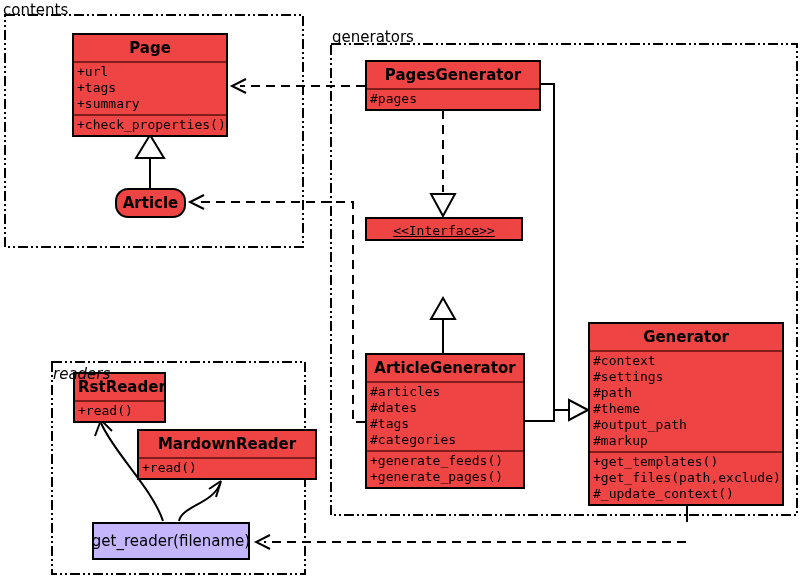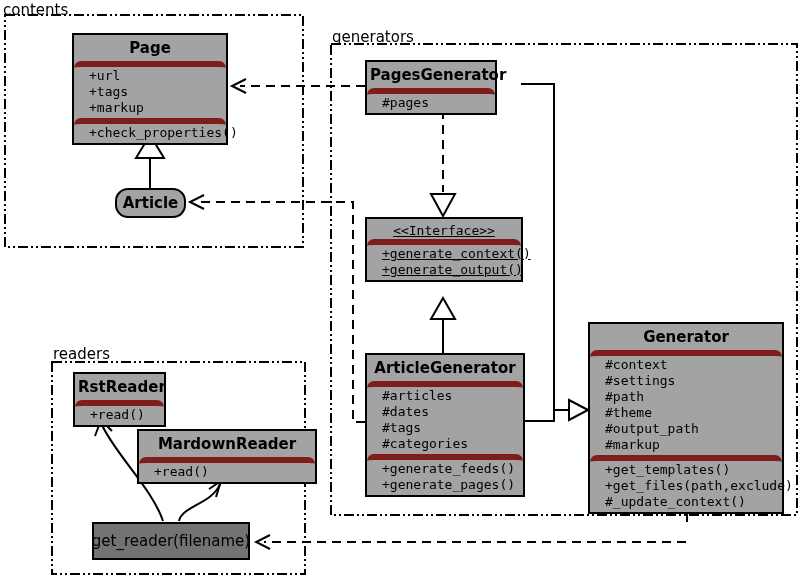--- a/index.html
+++ b/index.html
@@ -6,38 +6,38 @@
   #stage {
     position:relative; width:803px; height:579px; background:#ffffff;
     font-family:"DejaVu Sans", sans-serif; color:#000; overflow:hidden;
   }
   #wires { position:absolute; left:0; top:0; z-index:1; }
   .pkg-label {
     position:absolute; z-index:3; font:15px "DejaVu Sans", sans-serif;
     color:#000; background:transparent; padding:0 2px; white-space:nowrap;
   }
   .cbox {
-    position:absolute; z-index:2; background:#a3a3a3; border:2px solid #000;
+    position:absolute; z-index:2; background:#ef4444; border:2px solid #000;
     box-sizing:border-box;
   }
   .ctitle {
     text-align:center; font-weight:bold; font-size:15px; line-height:20px;
     padding:3px 3px; font-family:"DejaVu Sans", sans-serif; white-space:nowrap;
   }
   .stereo {
     text-align:center; font:13px "DejaVu Sans Mono", monospace; line-height:16px;
     padding-top:4px; white-space:nowrap;
   }
   .stereo + .ctitle { padding-top:0; }
-  .csec { border-top:6px solid #7f1d1d; padding:1px 15px 2px;border-radius:7px; }
+  .csec { border-top:2px solid #7f1d1d; padding:1px 3px 2px; }
   .mrow {
     font:13px "DejaVu Sans Mono", monospace; line-height:16px; white-space:nowrap;
   }
   .fnbox {
-    position:absolute; z-index:2; background:#737373; border:2px solid #000;
+    position:absolute; z-index:2; background:#c4b5fd; border:2px solid #000;
     box-sizing:border-box; display:flex; align-items:center; justify-content:center;
     font:15px "DejaVu Sans", sans-serif; white-space:nowrap;
   }
 </style>
 </head>
 <body>
 
 <div id="stage">
 
   <svg id="wires" width="803" height="579" viewBox="0 0 803 579">
@@ -91,51 +91,47 @@
 
     <g stroke="#000" stroke-width="2" fill="none">
       <path d="M 179 521 C 182 506 212 504 220 484"></path>
       <path d="M 221 481 L 209 489"></path>
       <path d="M 221 481 L 216 497"></path>
     </g>
   </svg>
 
   <div class="pkg-label" style="left:1px; top:1px;">contents</div>
   <div class="pkg-label" style="left:330px; top:28px;">generators</div>
-  <div class="pkg-label" style="left:51px; top:345px;">readers</div>
+  <div class="pkg-label" style="left:51px; top:365px;font-style:italic;">readers</div>
 
   <div class="cbox" style="left:72px; top:33px; width:156px;">
     <div class="ctitle">Page</div>
     <div class="csec">
       <div class="mrow">+url</div>
       <div class="mrow">+tags</div>
-      <div class="mrow">+markup</div>
+      <div class="mrow">+summary</div>
     </div>
     <div class="csec">
       <div class="mrow">+check_properties()</div>
     </div>
   </div>
 
   <div class="cbox" style="left:115px; top:188px; width:71px;border-radius:13px;">
     <div class="ctitle">Article</div>
   </div>
 
-  <div class="cbox" style="left:365px; top:60px; width:132px;">
+  <div class="cbox" style="left:365px; top:60px; width:176px;">
     <div class="ctitle">PagesGenerator</div>
     <div class="csec">
       <div class="mrow">#pages</div>
     </div>
   </div>
 
   <div class="cbox" style="left:365px; top:217px; width:158px;text-decoration:underline;">
     <div class="stereo">&lt;&lt;Interface&gt;&gt;</div>
-    <div class="csec">
-      <div class="mrow">+generate_context()</div>
-      <div class="mrow">+generate_output()</div>
-    </div>
   </div>
 
   <div class="cbox" style="left:588px; top:322px; width:196px;">
     <div class="ctitle">Generator</div>
     <div class="csec">
       <div class="mrow">#context</div>
       <div class="mrow">#settings</div>
       <div class="mrow">#path</div>
       <div class="mrow">#theme</div>
       <div class="mrow">#output_path</div>

